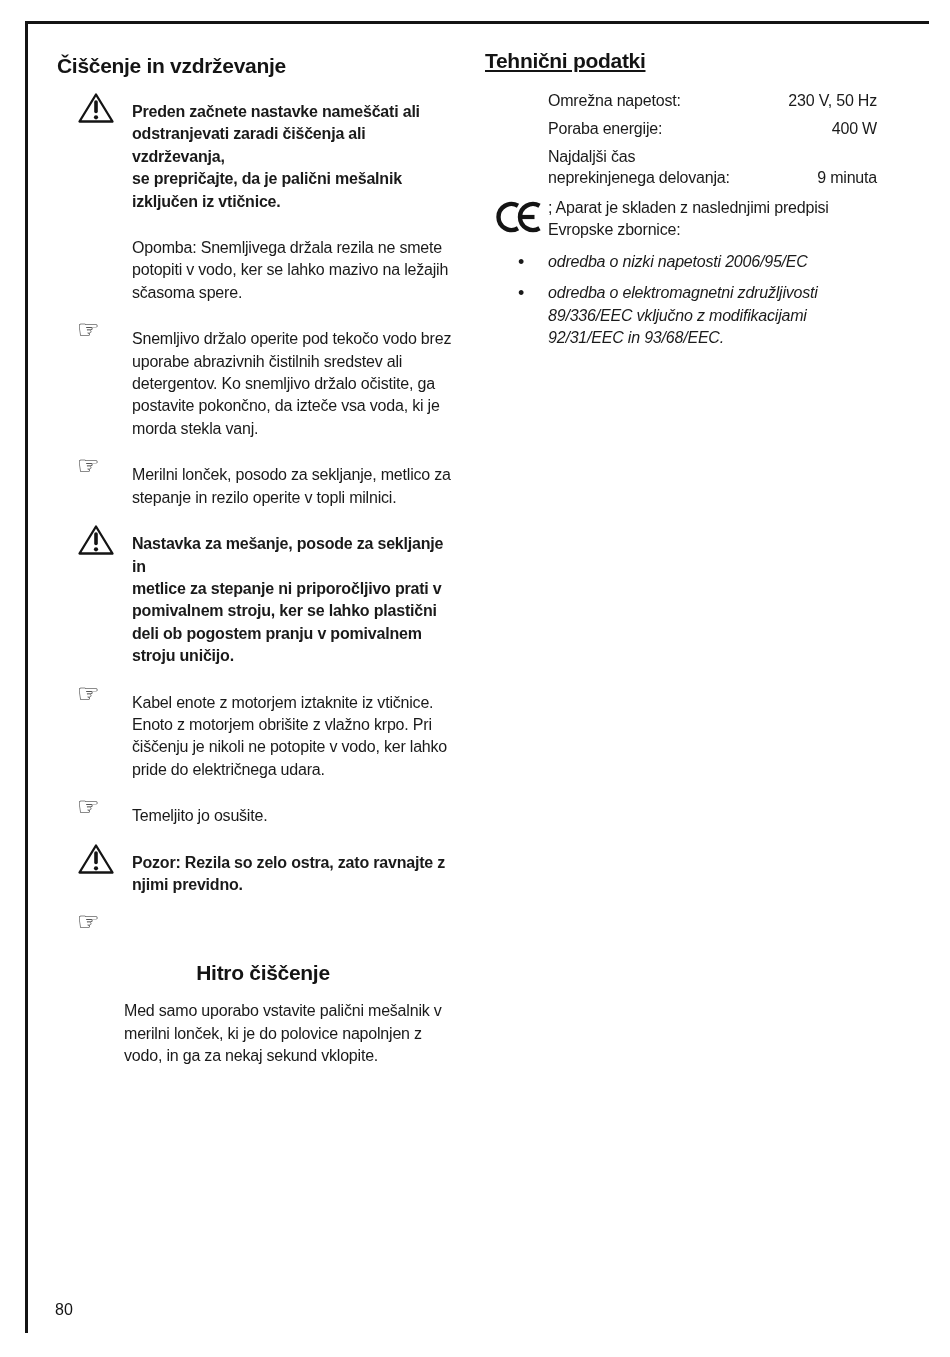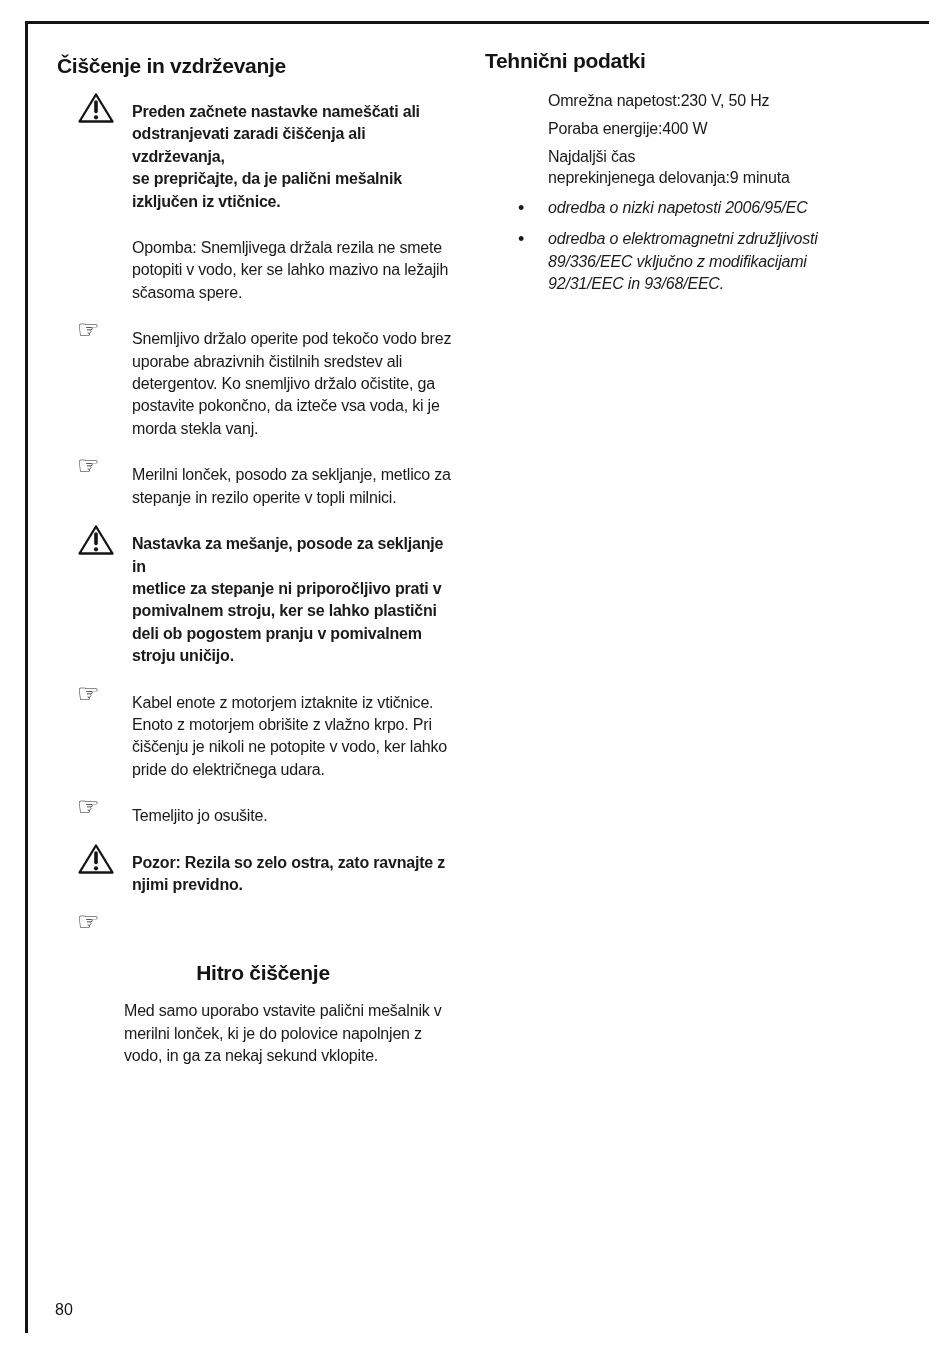--- a/index.html
+++ b/index.html
@@ -38,23 +38,23 @@
   .warn-svg { display: block; margin-top: -1px; }
   .section2-title { margin-top: 26px; text-align: center; }
   .section2-text {
     margin: 15px 0 0 67px;
     font-size: 16px; line-height: 22.4px; letter-spacing: -0.2px;
     white-space: pre-line;
   }
 
   
   .col-right { position: absolute; left: 485px; top: 49px; width: 392px; }
-  .col-right .section-title { margin-bottom: 17px; }
+  .col-right .section-title { margin-bottom: 17px; text-decoration: underline; }
   .spec-row {
-    display: flex; align-items: flex-end;
+    display: flex; justify-content: space-between; align-items: flex-end;
     padding-left: 63px; margin-bottom: 7px;
     font-size: 16px; line-height: 21px; letter-spacing: -0.2px;
   }
   .spec-label { white-space: pre-line; }
   .spec-value { text-align: right; white-space: nowrap; }
   .ce-row { display: flex; margin-top: 9px; }
   .ce-mark { flex: 0 0 63px; box-sizing: border-box; padding-left: 11px; padding-top: 3px; }
   .ce-text { margin: 0; font-size: 16px; line-height: 22.4px; letter-spacing: -0.2px; white-space: pre-line; }
   .bullet-row { display: flex; margin-top: 9px; font-size: 16px; line-height: 22.4px; letter-spacing: -0.2px; }
   .bullet-dot { flex: 0 0 30px; margin-left: 33px; font-size: 18px; }
@@ -168,20 +168,31 @@
     <div class="spec-row">
       <span class="spec-label">Poraba energije:</span>
       <span class="spec-value">400 W</span>
     </div>
     <div class="spec-row">
       <span class="spec-label">Najdaljši čas
 neprekinjenega delovanja:</span>
       <span class="spec-value">9 minuta</span>
     </div>
 
+    <div class="ce-row">
+      <span class="ce-mark">
+        <svg width="48" height="34" viewBox="0 0 48 34">
+          <path d="M22 5.74 A13 13 0 1 0 22 28.26" fill="none" stroke="#141414" stroke-width="4.4"></path>
+          <path d="M43.5 5.74 A13 13 0 1 0 43.5 28.26" fill="none" stroke="#141414" stroke-width="4.4"></path>
+          <line x1="26" y1="17" x2="38.5" y2="17" stroke="#141414" stroke-width="4.2"></line>
+        </svg>
+      </span>
+      <p class="ce-text">; Aparat je skladen z naslednjimi predpisi
+Evropske zbornice:</p>
+    </div>
 
     <div class="bullet-row">
       <span class="bullet-dot">•</span>
       <p class="bullet-text">odredba o nizki napetosti 2006/95/EC</p>
     </div>
     <div class="bullet-row">
       <span class="bullet-dot">•</span>
       <p class="bullet-text">odredba o elektromagnetni združljivosti
 89/336/EEC vključno z modifikacijami
 92/31/EEC in 93/68/EEC.</p>

